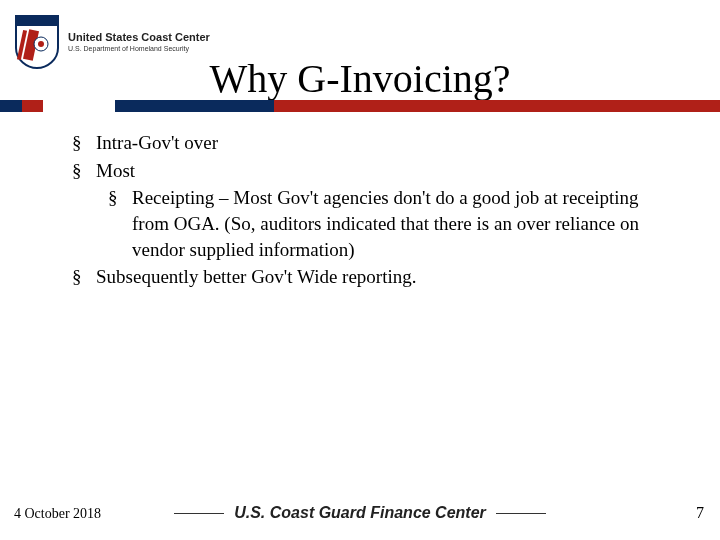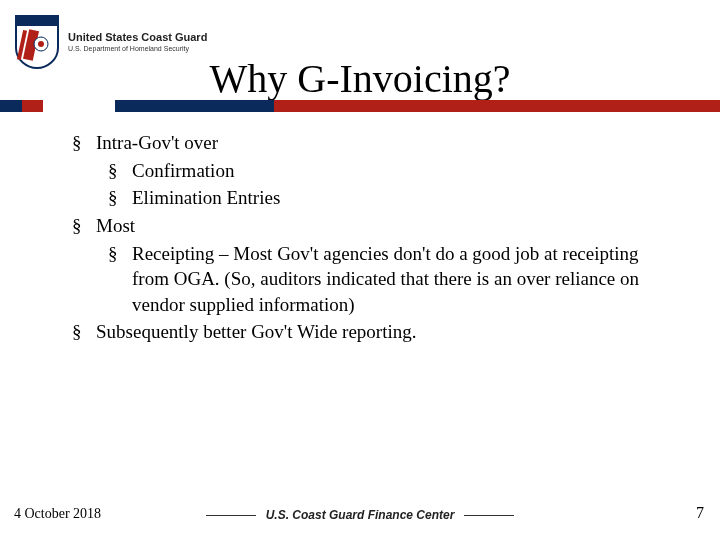--- a/index.html
+++ b/index.html
@@ -118,21 +118,21 @@
   }
   .footer-center {
     position: absolute;
     left: 0;
     right: 0;
     bottom: 0;
     text-align: center;
     font-family: Verdana, Geneva, sans-serif;
     font-style: italic;
     font-weight: bold;
-    font-size: 12px;
+    font-size: 16px;
     color: #222;
   }
   .footer-center .line {
     display: inline-block;
     width: 50px;
     height: 1px;
     background: #333;
     vertical-align: middle;
     margin: 0 6px;
   }
@@ -150,43 +150,39 @@
   <div class="logo-block">
     <svg class="shield" viewBox="0 0 46 56">
       <path d="M2 2 H44 V34 C44 46 33 54 23 54 C13 54 2 46 2 34 Z" fill="#fff" stroke="#0a2a5c" stroke-width="2"></path>
       <rect x="2" y="2" width="42" height="10" fill="#0a2a5c"></rect>
       <rect x="6" y="16" width="4" height="30" fill="#b02018" transform="rotate(12 8 31)"></rect>
       <rect x="12" y="16" width="10" height="30" fill="#b02018" transform="rotate(12 17 31)"></rect>
       <circle cx="27" cy="30" r="7" fill="#fff" stroke="#0a2a5c" stroke-width="1"></circle>
       <circle cx="27" cy="30" r="3" fill="#b02018"></circle>
     </svg>
     <div class="org-text">
-      <div class="org-title">United States Coast Guard</div>
+      <div class="org-title">United States Coast Center</div>
       <div class="org-sub">U.S. Department of Homeland Security</div>
     </div>
   </div>
   <div class="slide-title">Why G-Invoicing?</div>
 </div>
 
 <div class="stripe">
   <div class="seg blue-l"></div>
   <div class="seg red-l"></div>
   <div class="seg white"></div>
   <div class="seg blue-w"></div>
   <div class="seg red-w"></div>
 </div>
 
 <div class="content">
   <ul class="bullets">
     <li>
       <span>Intra-Gov't over</span>
-      <ul class="sub">
-        <li><span>Confirmation</span></li>
-        <li><span>Elimination Entries</span></li>
-      </ul>
     </li>
     <li>
       <span>Most</span>
       <ul class="sub">
         <li><span>Receipting – Most Gov't agencies don't do a good job at receipting from OGA. (So, auditors indicated that there is an over reliance on vendor supplied information)</span></li>
       </ul>
     </li>
     <li><span>Subsequently better Gov't Wide reporting.</span></li>
   </ul>
 </div>

